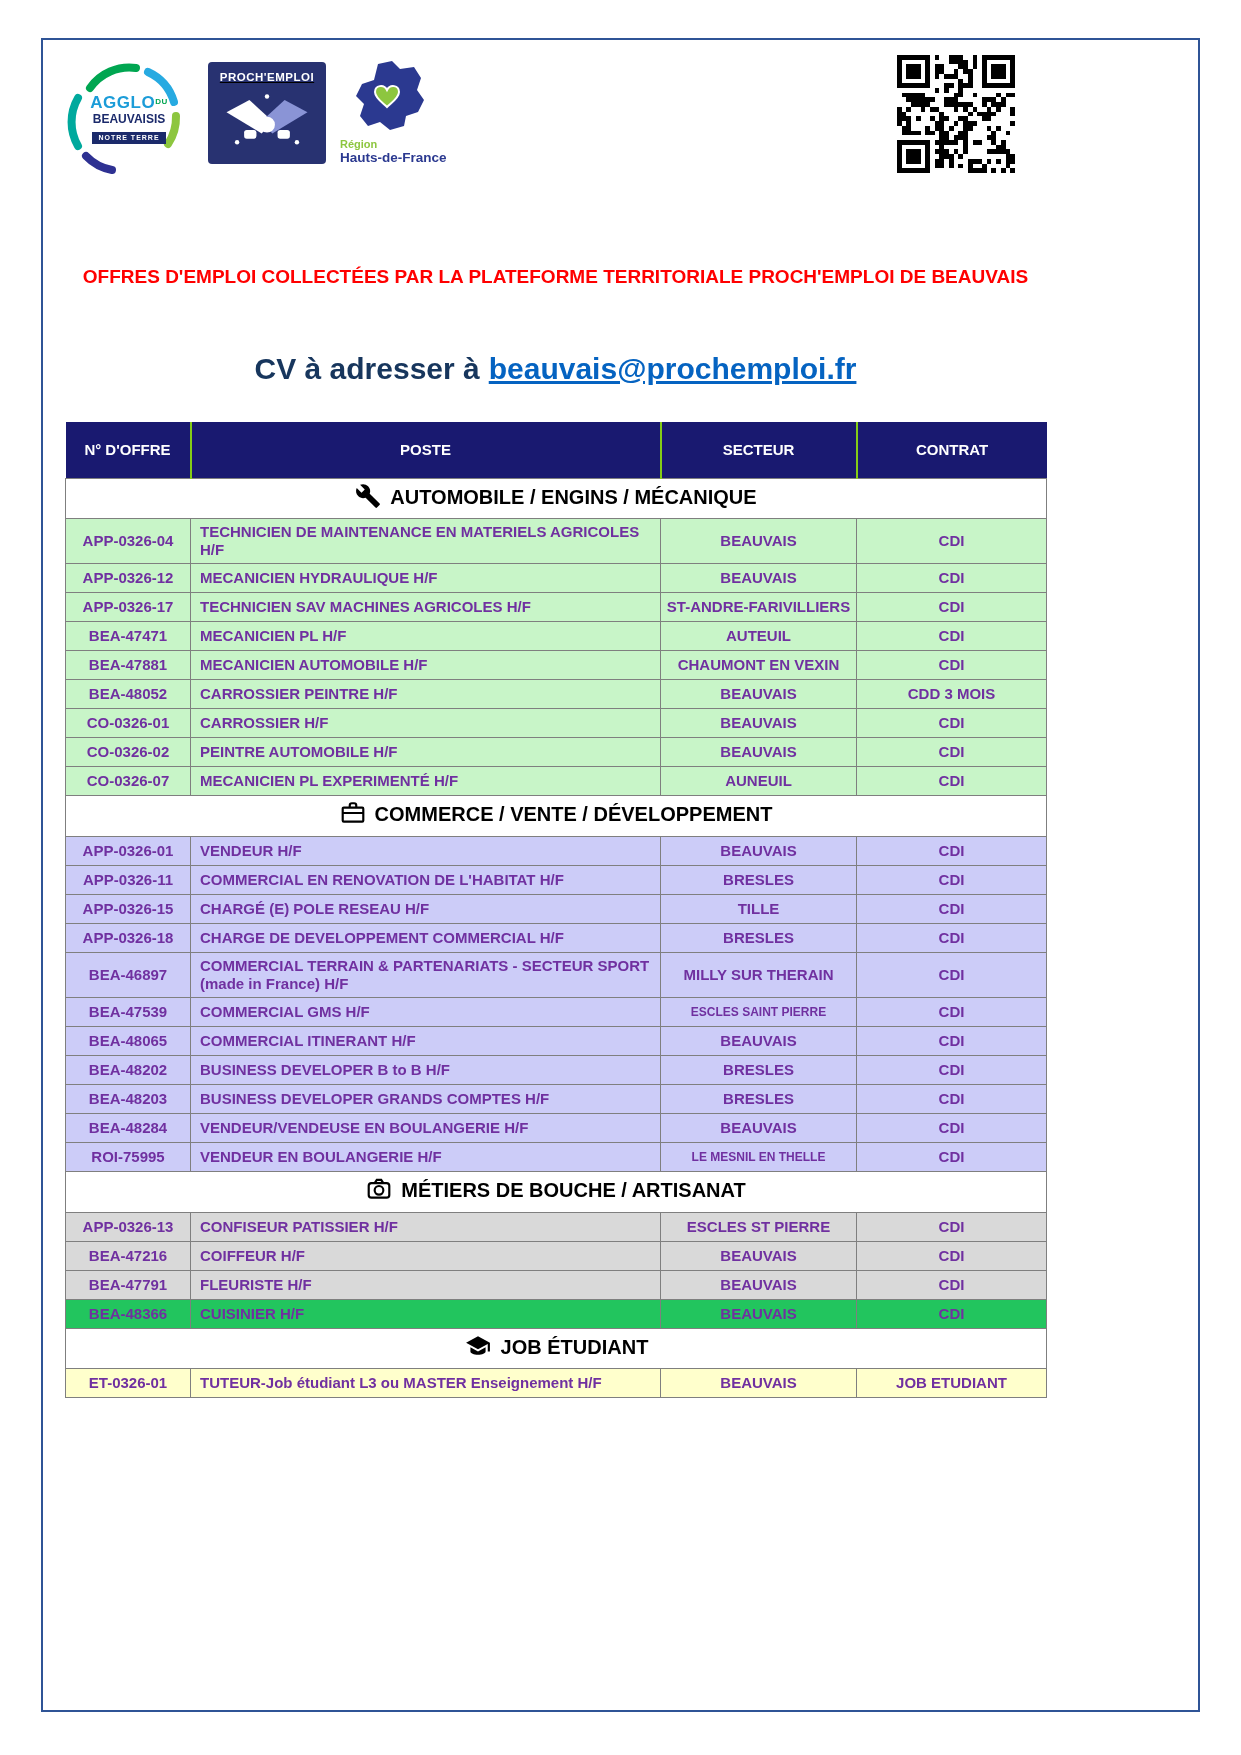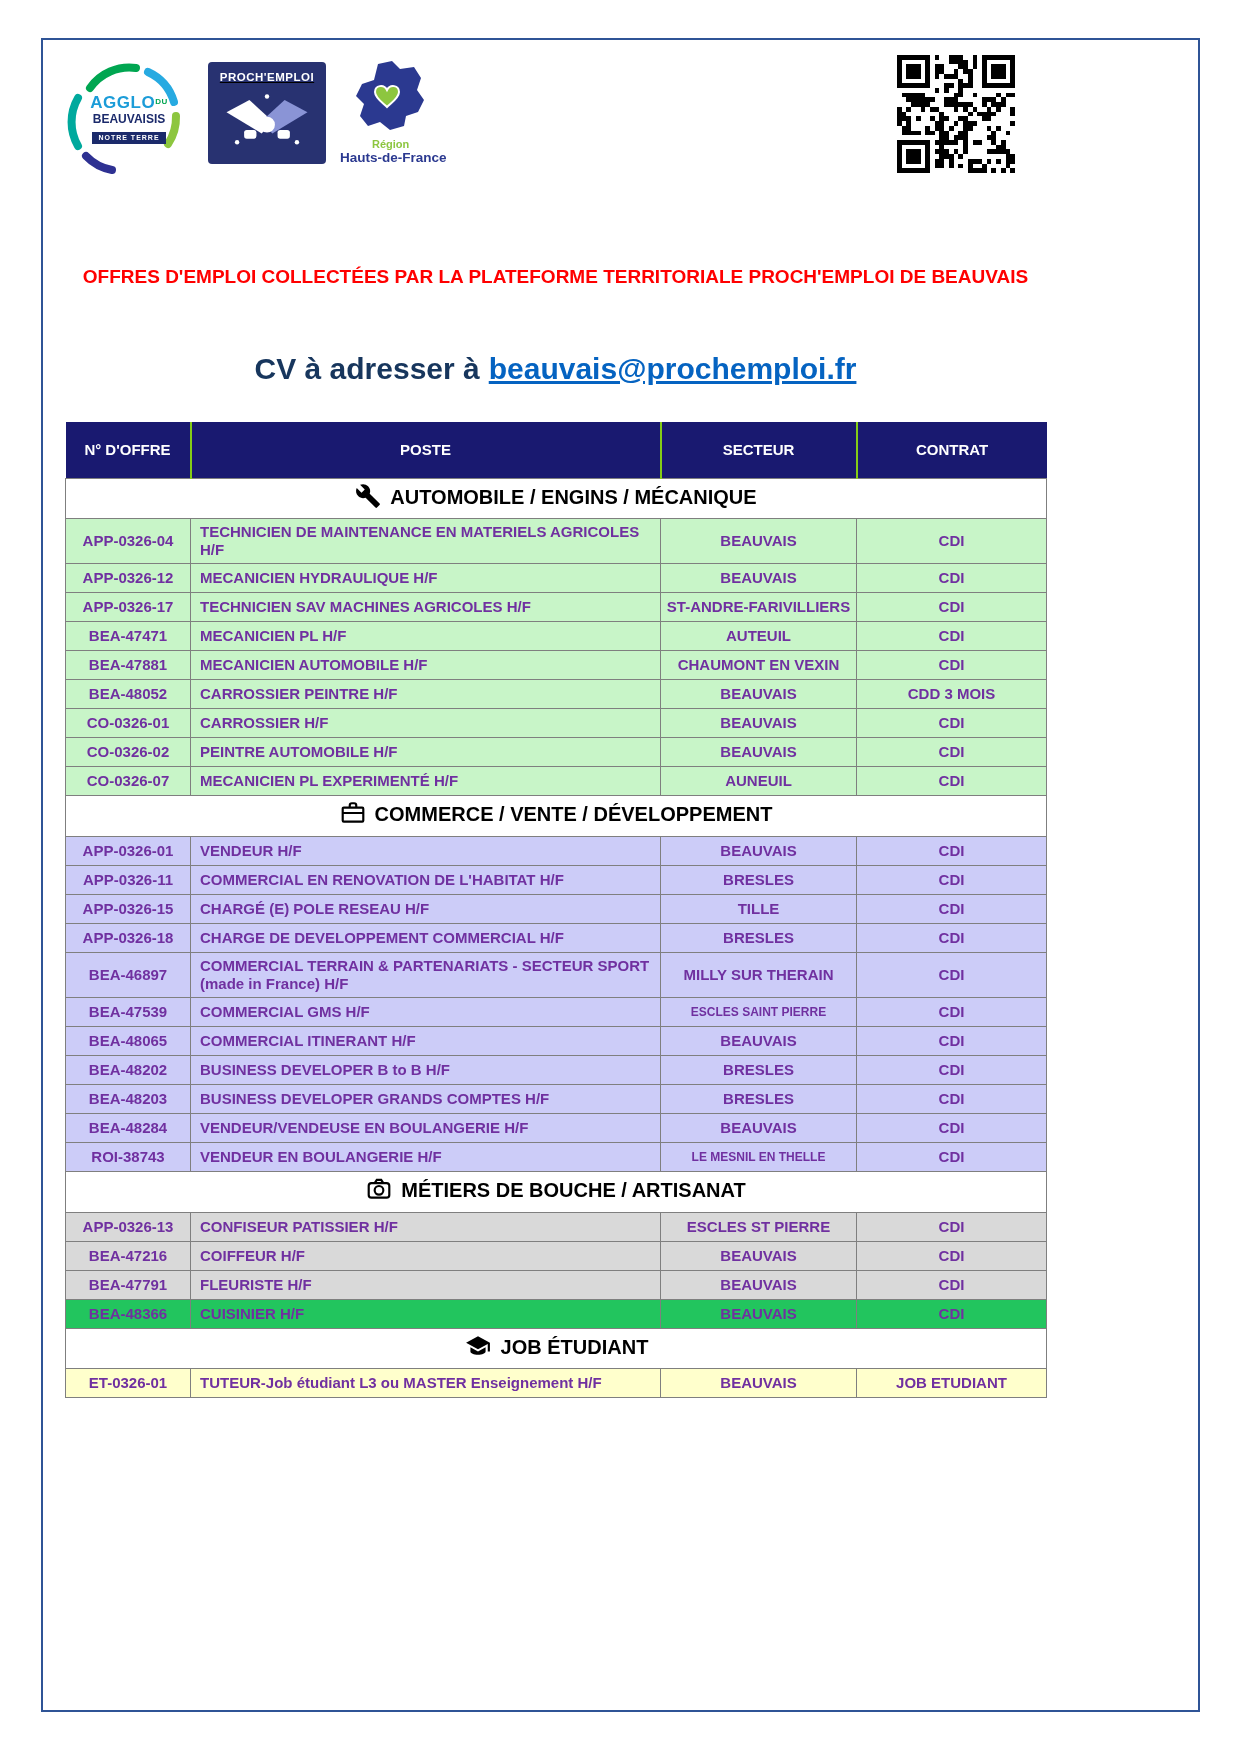--- a/index.html
+++ b/index.html
@@ -19,21 +19,21 @@
   .agglo-banner { display: inline-block; margin-top: 3px; background: #1B2A6B; color: #fff;
                   font-size: 7px; font-weight: bold; padding: 2px 6px; letter-spacing: 1px; }
 
   .logo-proch { position: absolute; left: 208px; top: 62px; width: 118px; height: 102px;
                 background: #283271; border-radius: 4px; text-align: center; padding-top: 9px; text-decoration: underline; }
   .proch-label { color: #ffffff; font-size: 11.5px; font-weight: bold; letter-spacing: .5px; }
   .logo-proch svg { margin-top: 6px; }
 
   .logo-region { position: absolute; left: 340px; top: 60px; width: 110px; text-align: left; }
   .logo-region svg { display: block; margin-left: 8px; }
-  .region-word { font-size: 11px; color: #8DC63F; font-weight: bold; margin-top: 2px; margin-left: 32px; }
+  .region-word { font-size: 11px; color: #8DC63F; font-weight: bold; margin-top: 2px; }
   .region-name { font-size: 13.5px; color: #2B3990; font-weight: bold; }
 
   .qr { position: absolute; left: 897px; top: 55px; width: 118px; height: 118px; }
   .qr svg { width: 100%; height: 100%; }
 
   
   .red-title { position: absolute; left: 65px; top: 266px; width: 981px; text-align: center;
                color: #FF0000; font-size: 19px; font-weight: bold; }
   .cv-line { position: absolute; left: 65px; top: 352px; width: 981px; text-align: center;
              font-size: 30px; font-weight: bold; color: #17365D; }
@@ -547,21 +547,21 @@
           <td class="col-secteur">BRESLES</td>
           <td class="col-contrat">CDI</td>
         </tr>
         <tr style="background: rgb(204, 204, 248);">
           <td class="col-offre">BEA-48284</td>
           <td class="col-poste">VENDEUR/VENDEUSE EN BOULANGERIE H/F</td>
           <td class="col-secteur">BEAUVAIS</td>
           <td class="col-contrat">CDI</td>
         </tr>
         <tr style="background: rgb(204, 204, 248);">
-          <td class="col-offre">ROI-38743</td>
+          <td class="col-offre">ROI-75995</td>
           <td class="col-poste">VENDEUR EN BOULANGERIE H/F</td>
           <td class="col-secteur small">LE MESNIL EN THELLE</td>
           <td class="col-contrat">CDI</td>
         </tr>
         <tr class="section-row">
           <td colspan="4"><span class="sec-icon"><svg width="26" height="26" viewBox="0 0 24 24">
                 <g fill="none" stroke="#000" stroke-width="2">
                   <rect x="2.5" y="6.5" width="19" height="13.5" rx="2.5"></rect>
                   <path d="M8 6.5l2-3h4l2 3"></path>
                   <circle cx="12" cy="13.2" r="4"></circle>

